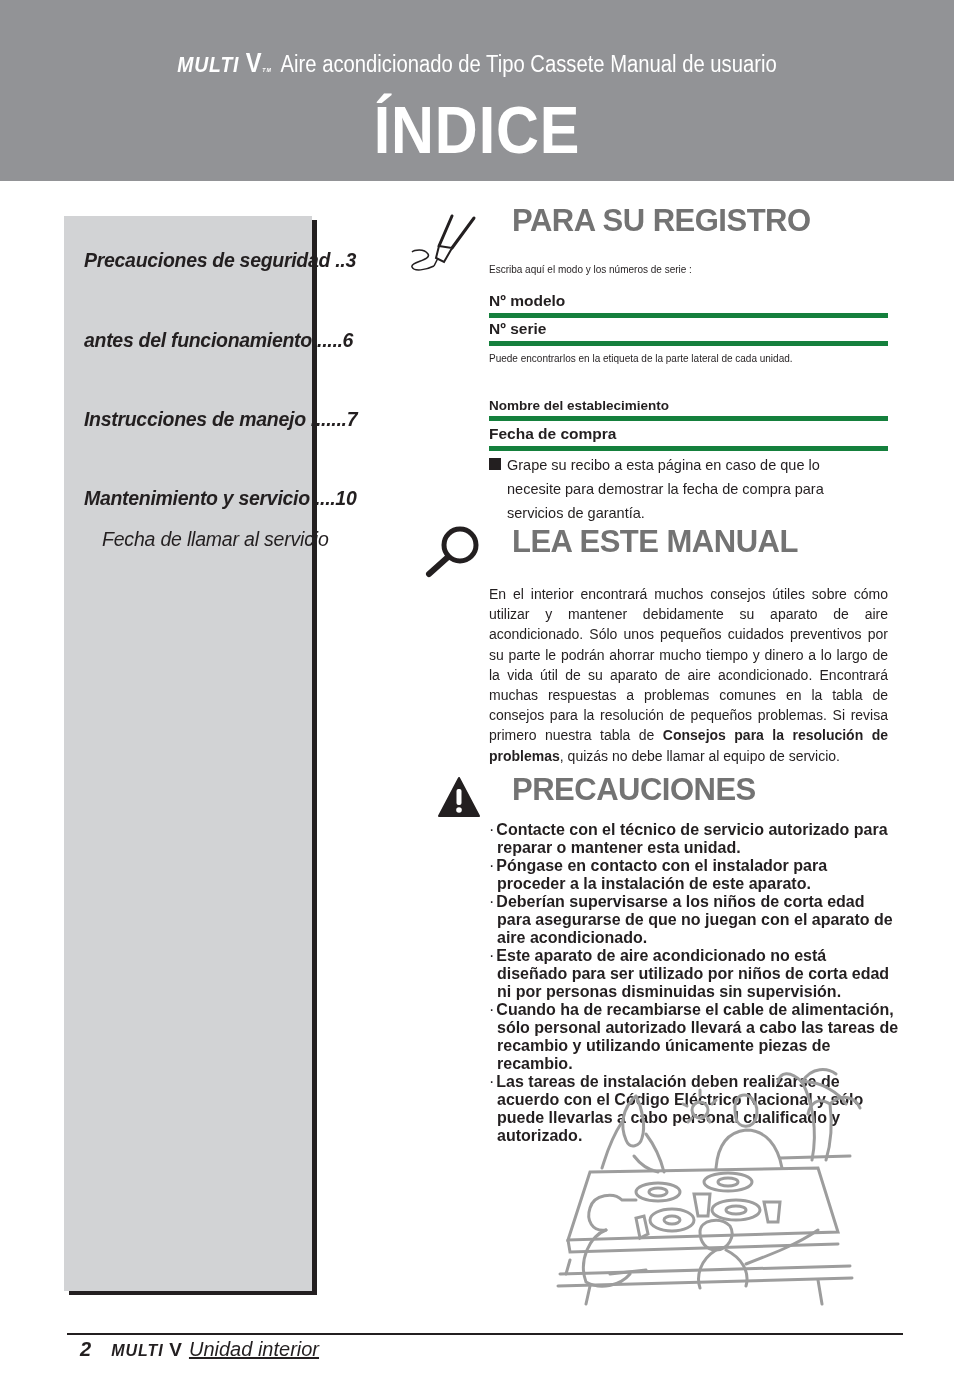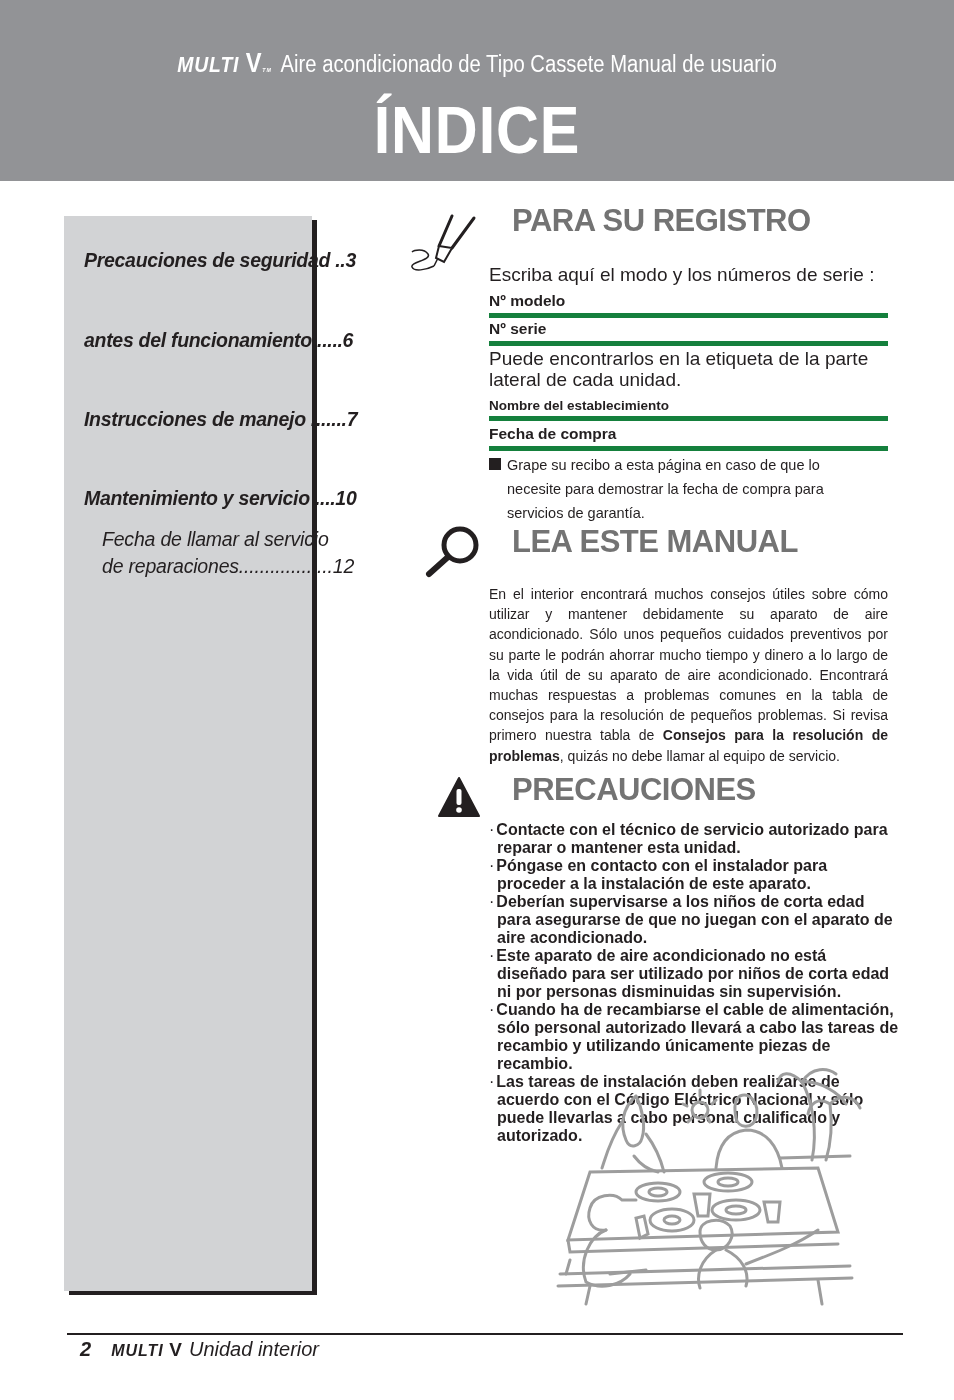--- a/index.html
+++ b/index.html
@@ -41,21 +41,21 @@
     position: absolute; left: 38px; width: 258px; font-style: italic;
     font-size: 19.5px; color: #231f20; line-height: 27px; letter-spacing: -0.2px;
   }
 
   .section-icon { position: absolute; }
   .section-title {
     position: absolute; left: 512px; font-weight: bold; font-size: 31px;
     color: #737373; white-space: nowrap; letter-spacing: -0.5px;
   }
   .body-text {
-    position: absolute; left: 489px; width: 399px; font-size: 19px; color: #231f20;
+    position: absolute; left: 489px; width: 399px; font-size: 10px; color: #231f20;
   }
   .field-row {
     position: absolute; left: 489px; width: 399px; border-bottom: 5px solid #15803d;
     font-weight: bold; font-size: 15.5px; padding-bottom: 3px;
   }
   .field-row.small { font-size: 13.5px; }
   .bullet-sq { display: inline-block; width: 12px; height: 12px; background: #231f20; margin-right: 6px; }
   .read-text {
     position: absolute; left: 489px; width: 399px; font-size: 14px; line-height: 20.2px;
     text-align: justify; color: #231f20;
@@ -69,40 +69,39 @@
 
   .footer-rule {
     position: absolute; left: 67px; top: 1333px; width: 836px; height: 2px; background: #231f20;
   }
   .footer {
     position: absolute; left: 80px; top: 1338px; font-size: 20px; color: #231f20; white-space: nowrap;
   }
   .footer .page-num { font-weight: bold; font-style: italic; margin-right: 20px; }
   .footer .brand { color: #231f20; font-size: 16px; margin-right: 6px; }
   .footer .brand .v { font-size: 19px; }
-  .footer .unit { font-style: italic; }
+  .footer .unit { font-style: italic; text-decoration: underline; }
 </style>
 </head>
 <body>
 
 <div class="header">
   <div class="header-sub">
     <span class="brand"><span>MULTI</span> <span class="v">V</span><span class="tm">TM</span></span><span>Aire acondicionado de Tipo Cassete Manual de usuario</span>
   </div>
   <div class="header-title">ÍNDICE</div>
 </div>
 
 <div class="toc-box">
   <div class="toc-item" style="top:33px">Precauciones de seguridad ..3</div>
   <div class="toc-item" style="top:113px">antes del funcionamiento......6</div>
   <div class="toc-item" style="top:192px">Instrucciones de manejo .......7</div>
   <div class="toc-item" style="top:271px">Mantenimiento y servicio ....10</div>
   <div class="toc-sub" style="top:310px">
     <div>Fecha de llamar al servicio</div>
-    <div>de reparaciones..................12</div>
   </div>
 </div>
 
 <svg class="section-icon" style="left:408px; top:212px;" width="70" height="62" viewBox="0 0 70 62">
   <path d="M44 4 L31 34 M66 6 L44 36" stroke="#231f20" stroke-width="3" fill="none" stroke-linecap="round"></path>
   <path d="M31 34 L44 36 L36 50 L28 46 Z" stroke="#231f20" stroke-width="2" fill="#fff"></path>
   <path d="M30 46 L26 54" stroke="#231f20" stroke-width="1.5"></path>
   <path d="M26 54 C 18 58, 6 60, 4 55 C 2 50, 24 48, 20 42 C 16 36, 6 38, 4 40" stroke="#231f20" stroke-width="1.5" fill="none"></path>
 </svg>
 <div class="section-title" style="top:203px">PARA SU REGISTRO</div>

